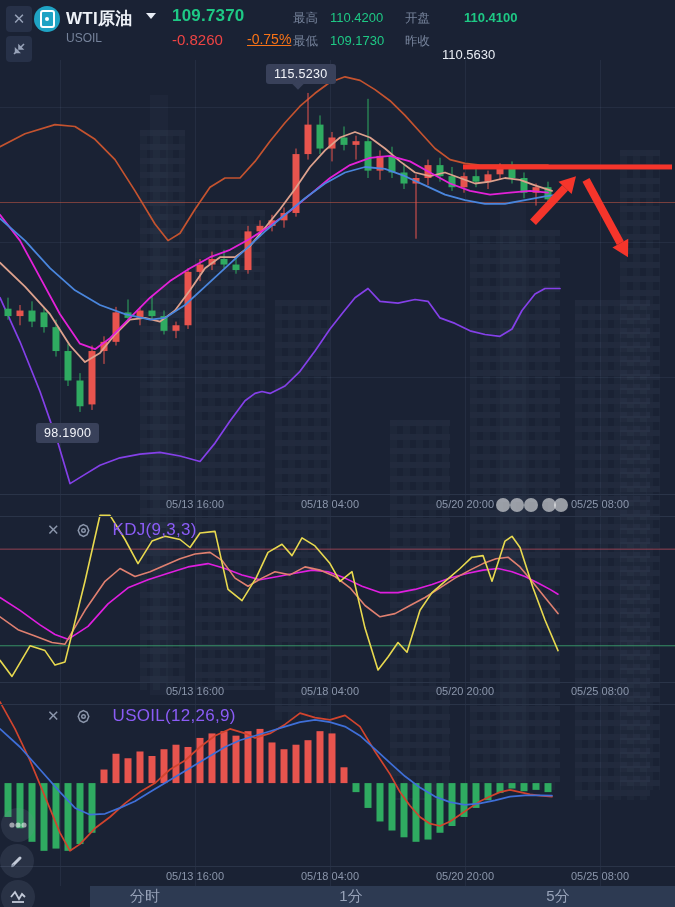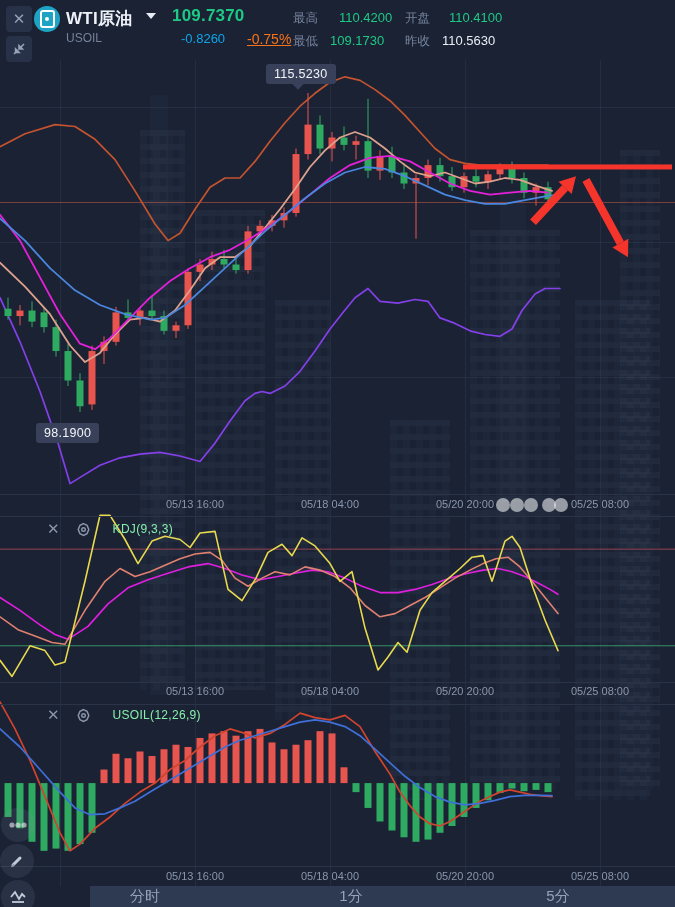--- a/index.html
+++ b/index.html
@@ -11,41 +11,41 @@
     display:flex;align-items:center;justify-content:center;color:#97a2b8;font-size:15px;cursor:pointer;}
   .logo{position:absolute;left:34px;top:6px;width:26px;height:26px;border-radius:50%;background:#1fa3c4;
     display:flex;align-items:center;justify-content:center;}
   .logo .sq{width:11px;height:14px;border:2px solid #fff;border-radius:3px;display:flex;align-items:center;justify-content:center;}
   .logo .dot{width:4px;height:4px;border-radius:50%;background:#fff;}
   .sym{position:absolute;left:66px;top:7px;color:#eef2f8;font-size:17px;font-weight:bold;letter-spacing:.3px;}
   .caret{position:absolute;left:146px;top:13px;width:0;height:0;border-left:5px solid transparent;
     border-right:5px solid transparent;border-top:6px solid #e8edf5;}
   .code{position:absolute;left:66px;top:31px;color:#76839b;font-size:12px;}
   .px{position:absolute;left:172px;top:6px;font-size:17px;color:#1ec985;font-weight:bold;letter-spacing:.2px;}
-  .chg{position:absolute;left:181px;top:31px;font-size:13px;color:#0ea5e9;}
+  .chg{position:absolute;left:172px;top:31px;font-size:15px;color:#ef4444;}
   .chgp{position:absolute;left:247px;top:31px;font-size:14px;color:#f97316;text-decoration:underline;}
   .stat{position:absolute;font-size:12.5px;color:#76839b;}
   .statv{position:absolute;font-size:13px;}
-  .green{color:#1ec985;} .white{color:#e9edf4;}
+  .green{color:#1ec985;} .white{color:#e9edf4;margin-top:14px;}
   
   .grid-v{position:absolute;top:60px;height:826px;width:1px;background:rgba(130,150,190,0.10);z-index:1;}
   .grid-h{position:absolute;left:0;width:675px;height:1px;background:rgba(130,150,190,0.10);z-index:1;}
   .divline{position:absolute;left:0;width:675px;height:1px;background:#2a3448;z-index:4;}
   svg.layer{position:absolute;left:0;z-index:3;overflow:visible;}
   .axisrow{position:absolute;left:0;width:675px;height:20px;z-index:5;}
   .axisrow span{position:absolute;transform:translateX(-50%);font-size:11px;color:#8b96ab;white-space:nowrap;top:2px;}
   .pricemark{position:absolute;left:0;width:675px;height:1px;background:rgba(214,92,70,0.5);z-index:2;}
   .tip{position:absolute;background:#39415a;color:#f2f4f9;font-size:12.5px;border-radius:3px;
     padding:3px 8px;z-index:12;letter-spacing:.3px;}
   .tip:after{content:"";position:absolute;left:28px;bottom:-4px;width:8px;height:8px;background:#39415a;transform:rotate(45deg);}
   .tip.noptr:after{display:none;}
   .indhdr{position:absolute;z-index:8;display:flex;align-items:center;color:#9aa5ba;}
   .indhdr .x{font-size:15px;cursor:pointer;color:#8b96ab;}
   .indhdr .gear{margin-left:16px;cursor:pointer;display:flex;}
-  .indhdr .lbl{margin-left:22px;color:#86efac;font-size:12px;letter-spacing:.3px;}
+  .indhdr .lbl{margin-left:22px;color:#8b5cf6;font-size:17px;letter-spacing:.3px;}
   
   .tabbar{position:absolute;left:90px;top:886px;width:585px;height:21px;background:#2d3a52;z-index:20;}
   .tab{position:absolute;top:887px;transform:translateX(-50%);color:#97a2b8;font-size:15px;z-index:21;cursor:pointer;}
   
   .fbtn{position:absolute;width:34px;height:34px;border-radius:50%;background:rgba(125,138,160,0.16);
     z-index:22;display:flex;align-items:center;justify-content:center;cursor:pointer;}
   
   .bldg{position:absolute;opacity:0.05;background:
     repeating-linear-gradient(to bottom,rgba(180,200,235,.9) 0 6px,transparent 6px 14px),
     repeating-linear-gradient(to right,rgba(180,200,235,.55) 0 7px,transparent 7px 13px);
@@ -99,23 +99,23 @@
         </div>
     </div>
     <div class="sym">WTI原油</div>
     <div class="caret"></div>
     <div class="code">USOIL</div>
     <div class="px">109.7370</div>
     <div class="chg">-0.8260</div>
     <div class="chgp">-0.75%</div>
 
     <span class="stat" style="left:293px;top:10px;">最高</span>
-    <span class="statv green" style="left:330px;top:10px;margin-left:9px;">110.4200</span>
+    <span class="statv green" style="left:330px;top:10px;">110.4200</span>
     <span class="stat" style="left:405px;top:10px;">开盘</span>
-    <span class="statv green" style="left:449px;top:10px;">110.4100</span>
+    <span class="statv green" style="left:464px;top:10px;font-weight:bold;">110.4100</span>
     <span class="stat" style="left:293px;top:33px;">最低</span>
     <span class="statv green" style="left:330px;top:33px;">109.1730</span>
     <span class="stat" style="left:405px;top:33px;">昨收</span>
     <span class="statv white" style="left:442px;top:33px;">110.5630</span>
   </div>
 
   <svg class="layer" id="mainsvg" style="top:60px;" width="675" height="435">
       <polyline points="0,86.7 25,73.8 55,64.6 75,66.5 95,79.3 115,99.6 135,130.9 155,164.0 168,180.6 180,173.2 195,149.3 210,127.2 225,118.0 240,118.0 255,101.4 270,81.2 285,62.8 300,46.2 315,33.3 330,22.3 345,16.8 360,20.4 375,29.6 390,40.7 405,55.4 420,72.0 435,88.5 450,99.6 465,103.3 480,105.1 505,105.1 530,105.1 548,105.1" fill="none" stroke="#c4532f" stroke-width="1.7" stroke-linejoin="round" stroke-linecap="round"></polyline>
       <polyline points="0,237.7 20,281.8 40,331.5 58,383.1 70,423.6 85,414.4 100,405.2 120,397.8 140,394.1 160,392.3 180,396.0 200,401.5 215,383.1 230,361.0 245,340.7 255,333.4 262,331.5 270,333.4 285,326.0 300,311.3 315,291.0 330,269.0 343,252.4 355,237.7 368,228.5 380,241.3 398,243.2 415,239.5 428,241.3 440,257.9 455,263.4 470,270.8 485,274.5 500,276.3 512,269.0 522,250.5 535,234.0 545,228.5 560,228.5" fill="none" stroke="#8440e8" stroke-width="1.7" stroke-linejoin="round" stroke-linecap="round"></polyline>
       <line x1="8" x2="8" y1="237.65763859500632" y2="259.7482014388489" stroke="#2fab61" stroke-width="1"></line>

